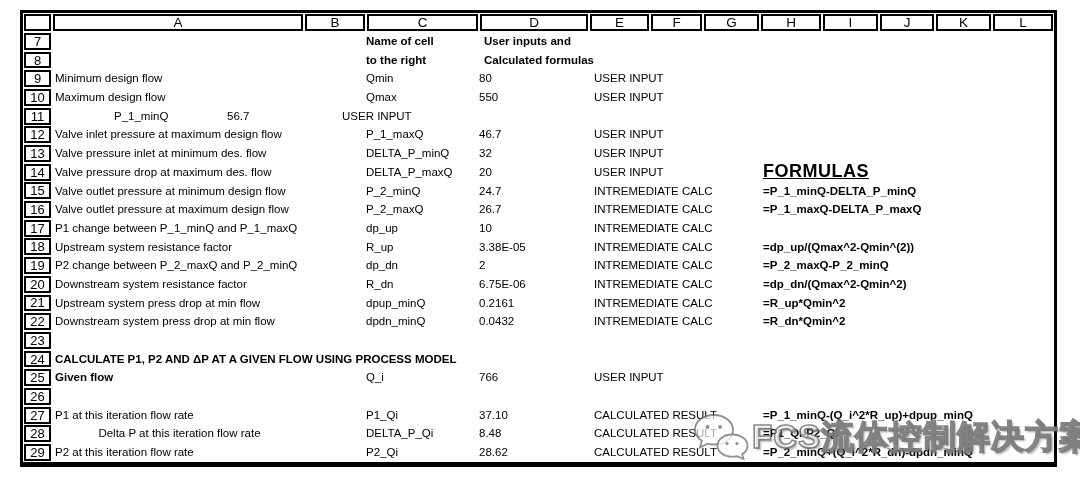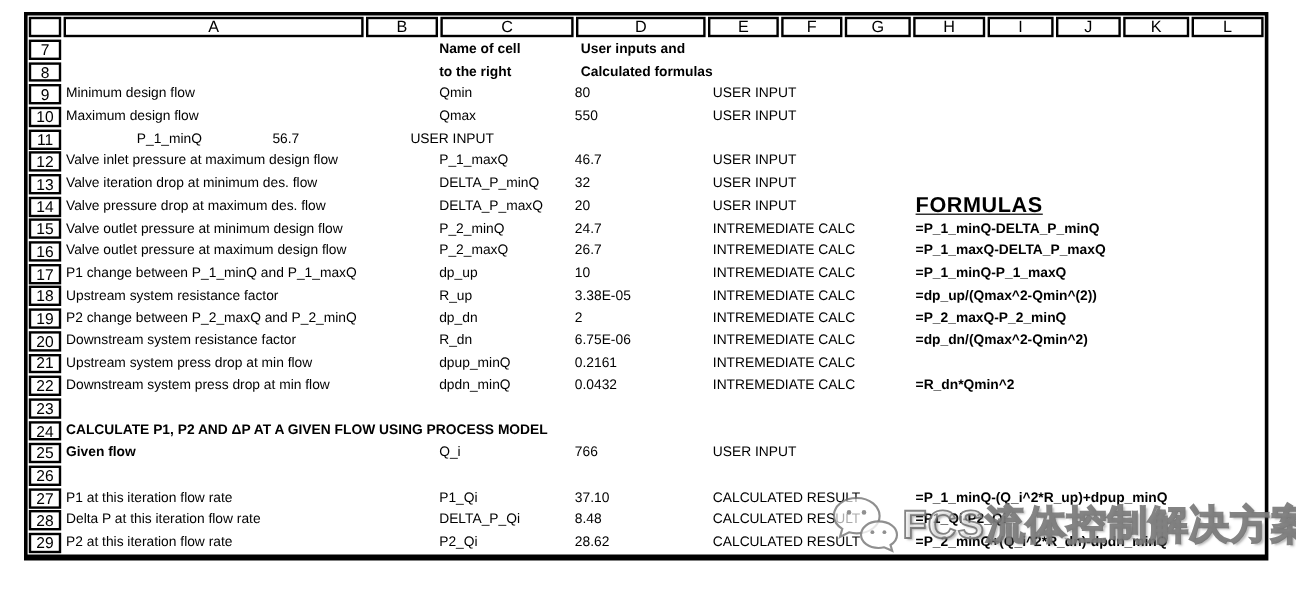--- a/index.html
+++ b/index.html
@@ -122,21 +122,21 @@
           <div class="cell cellB" style="width: 62px;"></div>
           <div class="cell cellC" style="width: 113px;">P_1_maxQ</div>
           <div class="cell cellD" style="width: 110px;">46.7</div>
           <div class="cell cellE" style="width: 171px;">USER INPUT</div>
           <div class="cell cellH" style="width: 294px;"></div>
         </div>
       </div>
       <div class="row">
         <div class="rnum">13</div>
         <div class="cells">
-          <div class="cell cellA" style="width: 252px;">Valve iteration drop at minimum des. flow</div>
+          <div class="cell cellA" style="width: 252px;">Valve pressure inlet at minimum des. flow</div>
           <div class="cell cellB" style="width: 62px;"></div>
           <div class="cell cellC" style="width: 113px;">DELTA_P_minQ</div>
           <div class="cell cellD" style="width: 110px;">32</div>
           <div class="cell cellE" style="width: 171px;">USER INPUT</div>
           <div class="cell cellH" style="width: 294px;"></div>
         </div>
       </div>
       <div class="row">
         <div class="rnum">14</div>
         <div class="cells">
@@ -171,21 +171,20 @@
         </div>
       </div>
       <div class="row">
         <div class="rnum">17</div>
         <div class="cells">
           <div class="cell cellA" style="width: 252px;">P1 change between P_1_minQ and P_1_maxQ</div>
           <div class="cell cellB" style="width: 62px;"></div>
           <div class="cell cellC" style="width: 113px;">dp_up</div>
           <div class="cell cellD" style="width: 110px;">10</div>
           <div class="cell cellE" style="width: 171px;">INTREMEDIATE CALC</div>
-          <div class="cell cellH" style="width: 294px;">=P_1_minQ-P_1_maxQ</div>
         </div>
       </div>
       <div class="row">
         <div class="rnum">18</div>
         <div class="cells">
           <div class="cell cellA" style="width: 252px;">Upstream system resistance factor</div>
           <div class="cell cellB" style="width: 62px;"></div>
           <div class="cell cellC" style="width: 113px;">R_up</div>
           <div class="cell cellD" style="width: 110px;">3.38E-05</div>
           <div class="cell cellE" style="width: 171px;">INTREMEDIATE CALC</div>
@@ -215,20 +214,21 @@
         </div>
       </div>
       <div class="row">
         <div class="rnum">21</div>
         <div class="cells">
           <div class="cell cellA" style="width: 252px;">Upstream system press drop at min flow</div>
           <div class="cell cellB" style="width: 62px;"></div>
           <div class="cell cellC" style="width: 113px;">dpup_minQ</div>
           <div class="cell cellD" style="width: 110px;">0.2161</div>
           <div class="cell cellE" style="width: 171px;">INTREMEDIATE CALC</div>
+          <div class="cell cellH" style="width: 294px;">=R_up*Qmin^2</div>
         </div>
       </div>
       <div class="row">
         <div class="rnum">22</div>
         <div class="cells">
           <div class="cell cellA" style="width: 252px;">Downstream system press drop at min flow</div>
           <div class="cell cellB" style="width: 62px;"></div>
           <div class="cell cellC" style="width: 113px;">dpdn_minQ</div>
           <div class="cell cellD" style="width: 110px;">0.0432</div>
           <div class="cell cellE" style="width: 171px;">INTREMEDIATE CALC</div>
@@ -286,21 +286,21 @@
           <div class="cell cellB" style="width: 62px;"></div>
           <div class="cell cellC" style="width: 113px;">P1_Qi</div>
           <div class="cell cellD" style="width: 110px;">37.10</div>
           <div class="cell cellE" style="width: 171px;">CALCULATED RESULT</div>
           <div class="cell cellH" style="width: 294px;">=P_1_minQ-(Q_i^2*R_up)+dpup_minQ</div>
         </div>
       </div>
       <div class="row">
         <div class="rnum">28</div>
         <div class="cells">
-          <div class="cell cellA" style="width: 252px;">Delta P at this iteration flow rate</div>
+          <div class="cell cellA" style="width: 252px; text-align: center;">Delta P at this iteration flow rate</div>
           <div class="cell cellB" style="width: 62px;"></div>
           <div class="cell cellC" style="width: 113px;">DELTA_P_Qi</div>
           <div class="cell cellD" style="width: 110px;">8.48</div>
           <div class="cell cellE" style="width: 171px;">CALCULATED RESULT</div>
           <div class="cell cellH" style="width: 294px;">=P1_Qi-P2_Qi</div>
         </div>
       </div>
       <div class="row">
         <div class="rnum">29</div>
         <div class="cells">

